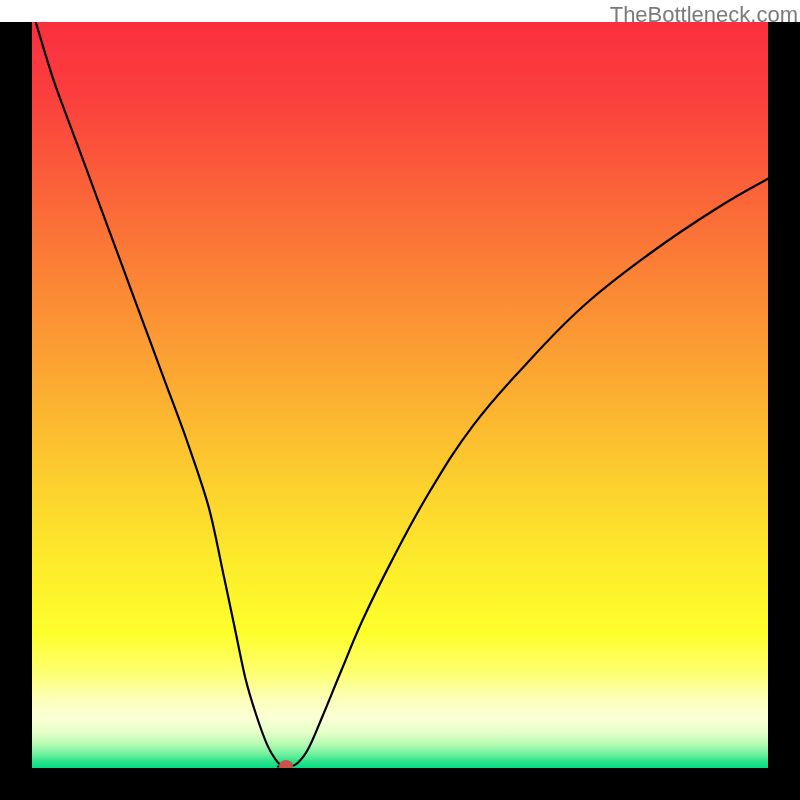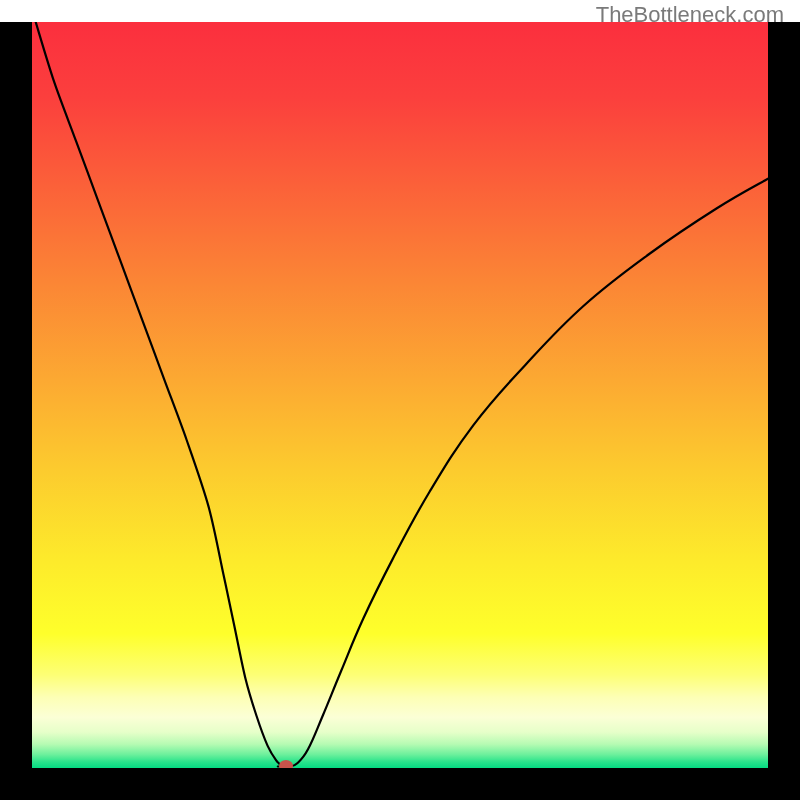--- a/index.html
+++ b/index.html
@@ -11,21 +11,21 @@
     overflow: hidden;
   }
   .container {
     position: relative;
     width: 800px;
     height: 800px;
   }
   .watermark {
     position: absolute;
     top: 2px;
-    right: 16px;
+    right: 2px;
     font-family: Arial, Helvetica, sans-serif;
     font-size: 22px;
     color: #7a7a7a;
     z-index: 10;
     user-select: none;
   }
   .frame {
     position: absolute;
     left: 0;
     top: 22px;

